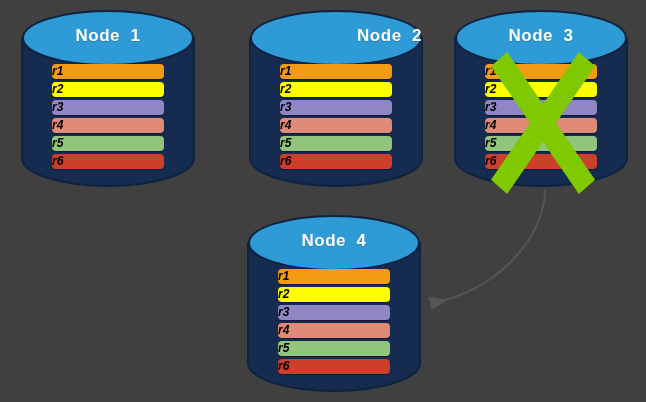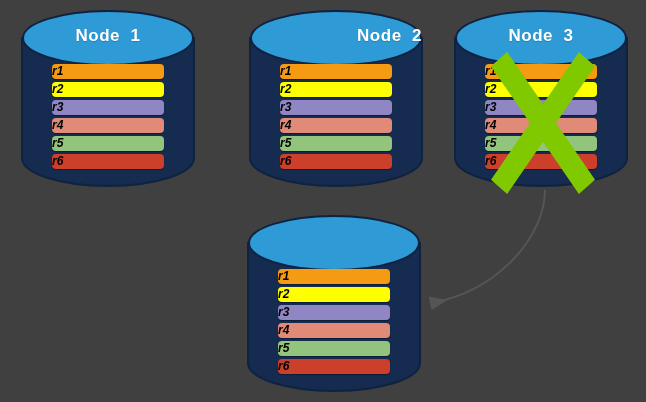--- a/index.html
+++ b/index.html
@@ -128,20 +128,21 @@
           <polygon points="0,14.3 16.12,0 104,127.7 87.88,142"></polygon>
           <polygon points="87.88,0 104,14.3 16.12,142 0,127.7"></polygon>
         </g>
       </svg>
     </div>
     <div class="node" style="left: 248px; top: 215px; width: 172px; height: 176px;">
       <svg class="node-svg" width="172" height="176" viewBox="0 0 172 176">
         <path d="M 0 28 L 0 148 A 86 28 0 0 0 172 148 L 172 28 Z" fill="#152B50" stroke="#0F2340" stroke-width="2"></path>
         <ellipse cx="86" cy="28" rx="85" ry="27" fill="#2E9BD6" stroke="#0F2340" stroke-width="2"></ellipse>
       </svg>
+      <div class="node-title" style="top: 16px;">Node  4</div>
       <div class="rows">
         <div class="row-bar" style="left: 30px; width: 112px; top: 54px; background: rgb(245, 154, 19);">r1</div>
         <div class="row-bar" style="left: 30px; width: 112px; top: 72px; background: rgb(255, 255, 0);">r2</div>
         <div class="row-bar" style="left: 30px; width: 112px; top: 90px; background: rgb(145, 134, 196);">r3</div>
         <div class="row-bar" style="left: 30px; width: 112px; top: 108px; background: rgb(224, 138, 120);">r4</div>
         <div class="row-bar" style="left: 30px; width: 112px; top: 126px; background: rgb(147, 196, 125);">r5</div>
         <div class="row-bar" style="left: 30px; width: 112px; top: 144px; background: rgb(204, 63, 43);">r6</div>
       </div>
     </div>
     <svg class="arrow-svg" id="arrow-layer" width="646" height="402" viewBox="0 0 646 402">

